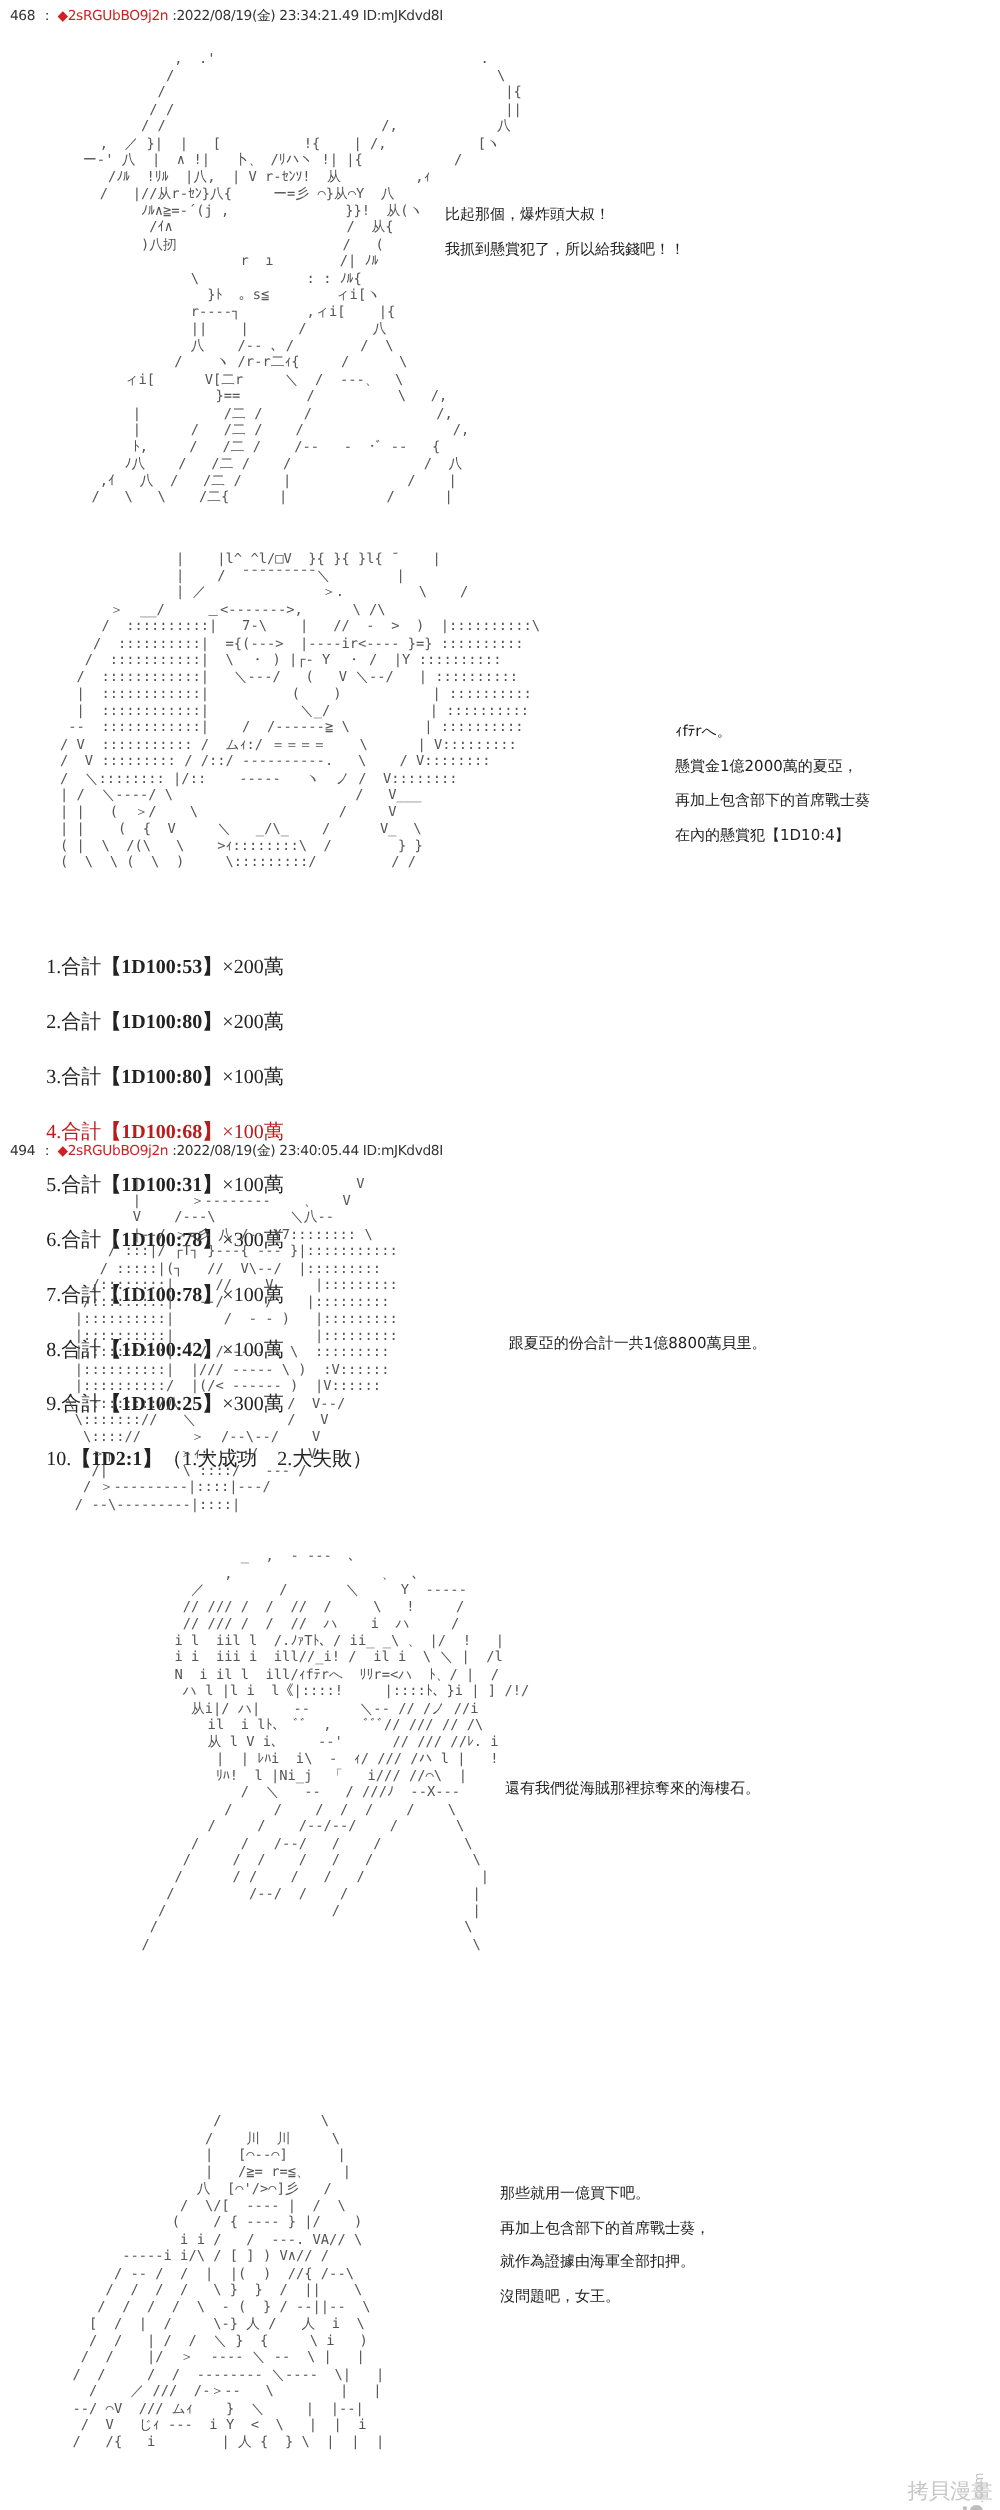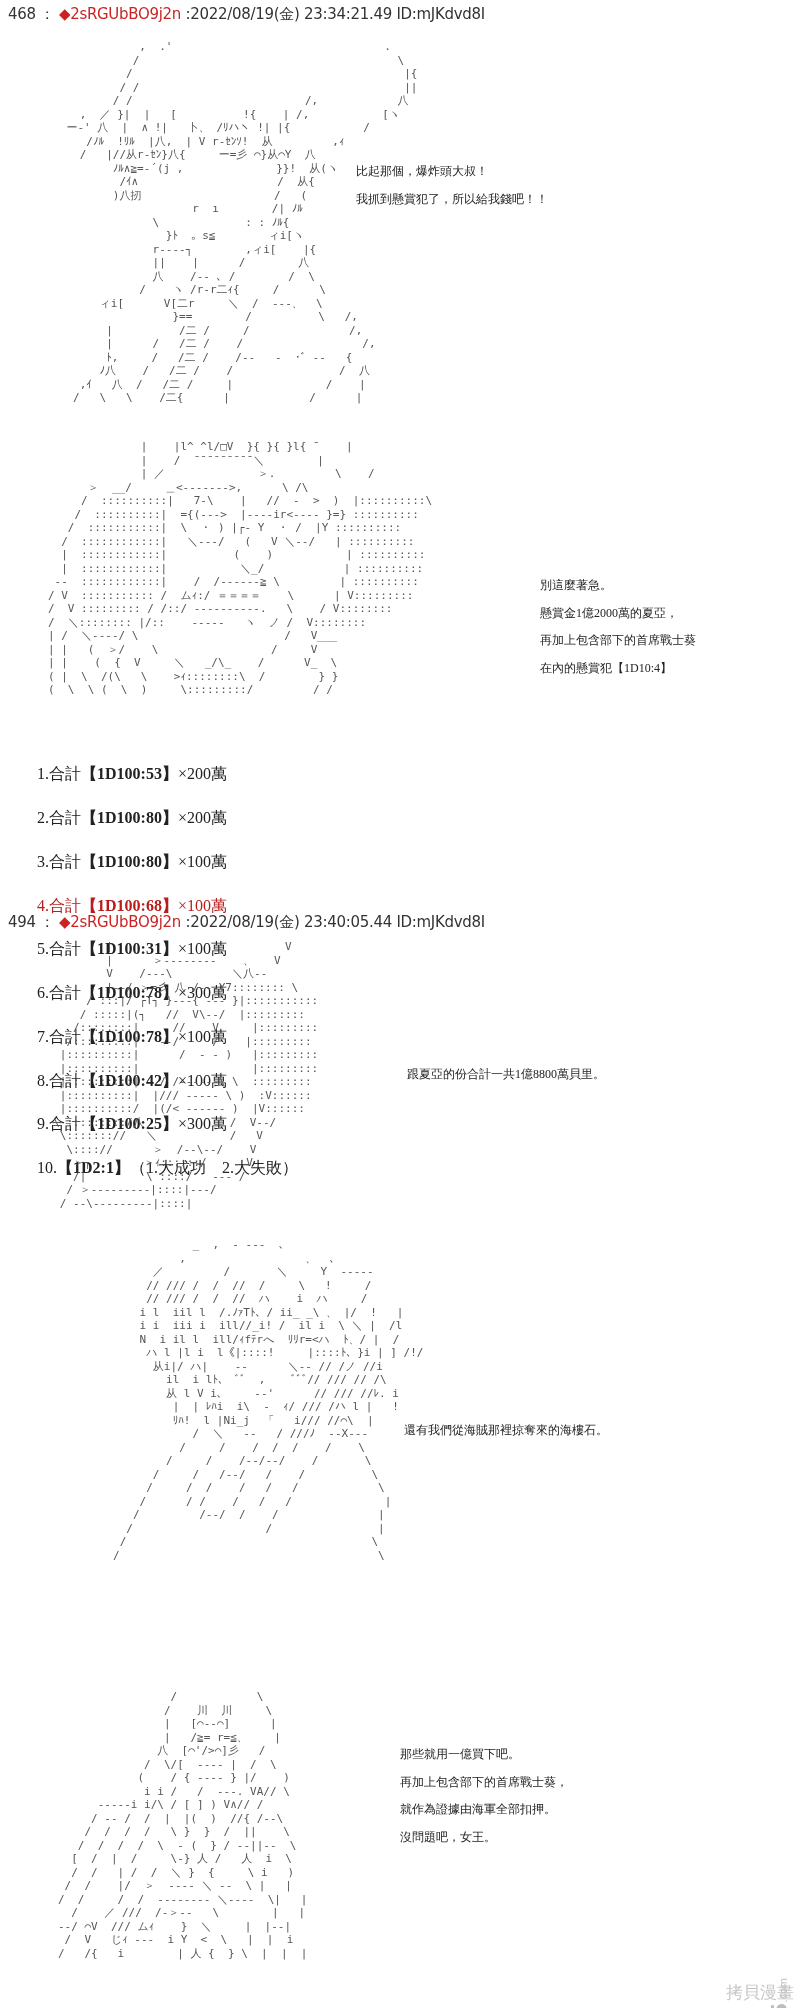--- a/index.html
+++ b/index.html
@@ -1,24 +1,24 @@
 <!DOCTYPE html>
 <html><head>
 <meta charset="utf-8">
 <style>
   html,body{margin:0;padding:0;background:#ffffff;}
   body{width:800px;height:2008px;position:relative;overflow:hidden;
        font-family:"DejaVu Sans","Liberation Sans",sans-serif;color:#222;}
-  .post-header{position:absolute;left:8px;font-size:15px;letter-spacing:-0.3px;color:#333;white-space:nowrap;}
+  .post-header{position:absolute;left:8px;font-size:11px;letter-spacing:-0.3px;color:#333;white-space:nowrap;}
   .post-header .num{margin-right:4px;}
   .post-header .trip{color:#cc2222;}
   .post-header .diamond{color:#cc2222;}
   .aa{position:absolute;margin:0;font-family:"DejaVu Sans Mono","Liberation Mono",monospace;
       font-size:11px;line-height:13.5px;color:#555;white-space:pre;}
-  .dialog{position:absolute;font-size:12px;line-height:27.5px;color:#222;white-space:nowrap;font-family:Liberation Serif, serif;}
+  .dialog{position:absolute;font-size:12px;line-height:27.5px;color:#222;white-space:nowrap;}
   .dialog div{height:27.5px;}
   .rolls{position:absolute;left:37px;top:738px;font-family:"Liberation Serif","DejaVu Serif",serif;
          font-size:16px;line-height:14.6px;color:#222;white-space:pre;}
   .rolls .hl{color:#b91c1c;}
   .rolls .br{font-weight:bold;}
   .wm{position:absolute;right:8px;bottom:30px;transform:rotate(-90deg);transform-origin:right bottom;
       font-family:"DejaVu Sans",sans-serif;font-weight:bold;font-size:22px;color:#bdbdbd;}
   .wm small{font-size:10px;font-weight:normal;}
   .wm2{position:absolute;right:6px;bottom:4px;font-size:17px;color:#c6c6c6;}
 </style>
@@ -77,21 +77,21 @@
  ‐‐  ::::::::::::|    /  /‐‐‐‐‐‐≧ \         | ::::::::::
 / V  ::::::::::: /  ムｨ:/ ＝＝＝＝    \      | V:::::::::
 /  V ::::::::: / /::/ ‐‐‐‐‐‐‐‐‐‐.   \    / V::::::::
 /  ＼:::::::: |/::    ‐‐‐‐‐   ヽ  ノ /  V::::::::
 | /  ＼‐‐‐‐/ \                      /   V___
 | |   (  ＞/    \                 /     V
 | |    (  {  V     ＼   _/\_    /      V_  \
 ( |  \  /(\   \    &gt;ｨ::::::::\  /        } }
 (  \  \ (  \  )     \:::::::::/         / /</pre>
 <div class="dialog" style="left:540px;top:572px">
-  <div>別這麼著急。</div>
+  <div>ｨfﾃrへ。</div>
   <div>懸賞金1億2000萬的夏亞，</div>
   <div>再加上包含部下的首席戰士葵</div>
   <div>在內的懸賞犯【1D10:4】</div>
 </div>
 
 <div class="rolls">
   <div><span>1.</span><span>合計</span><span class="br">【1D100:53】</span><span>×200萬</span></div>
   <div><span>2.</span><span>合計</span><span class="br">【1D100:80】</span><span>×200萬</span></div>
   <div><span>3.</span><span>合計</span><span class="br">【1D100:80】</span><span>×100萬</span></div>
   <div class="hl"><span>4.</span><span>合計</span><span class="br">【1D100:68】</span><span>×100萬</span></div>

